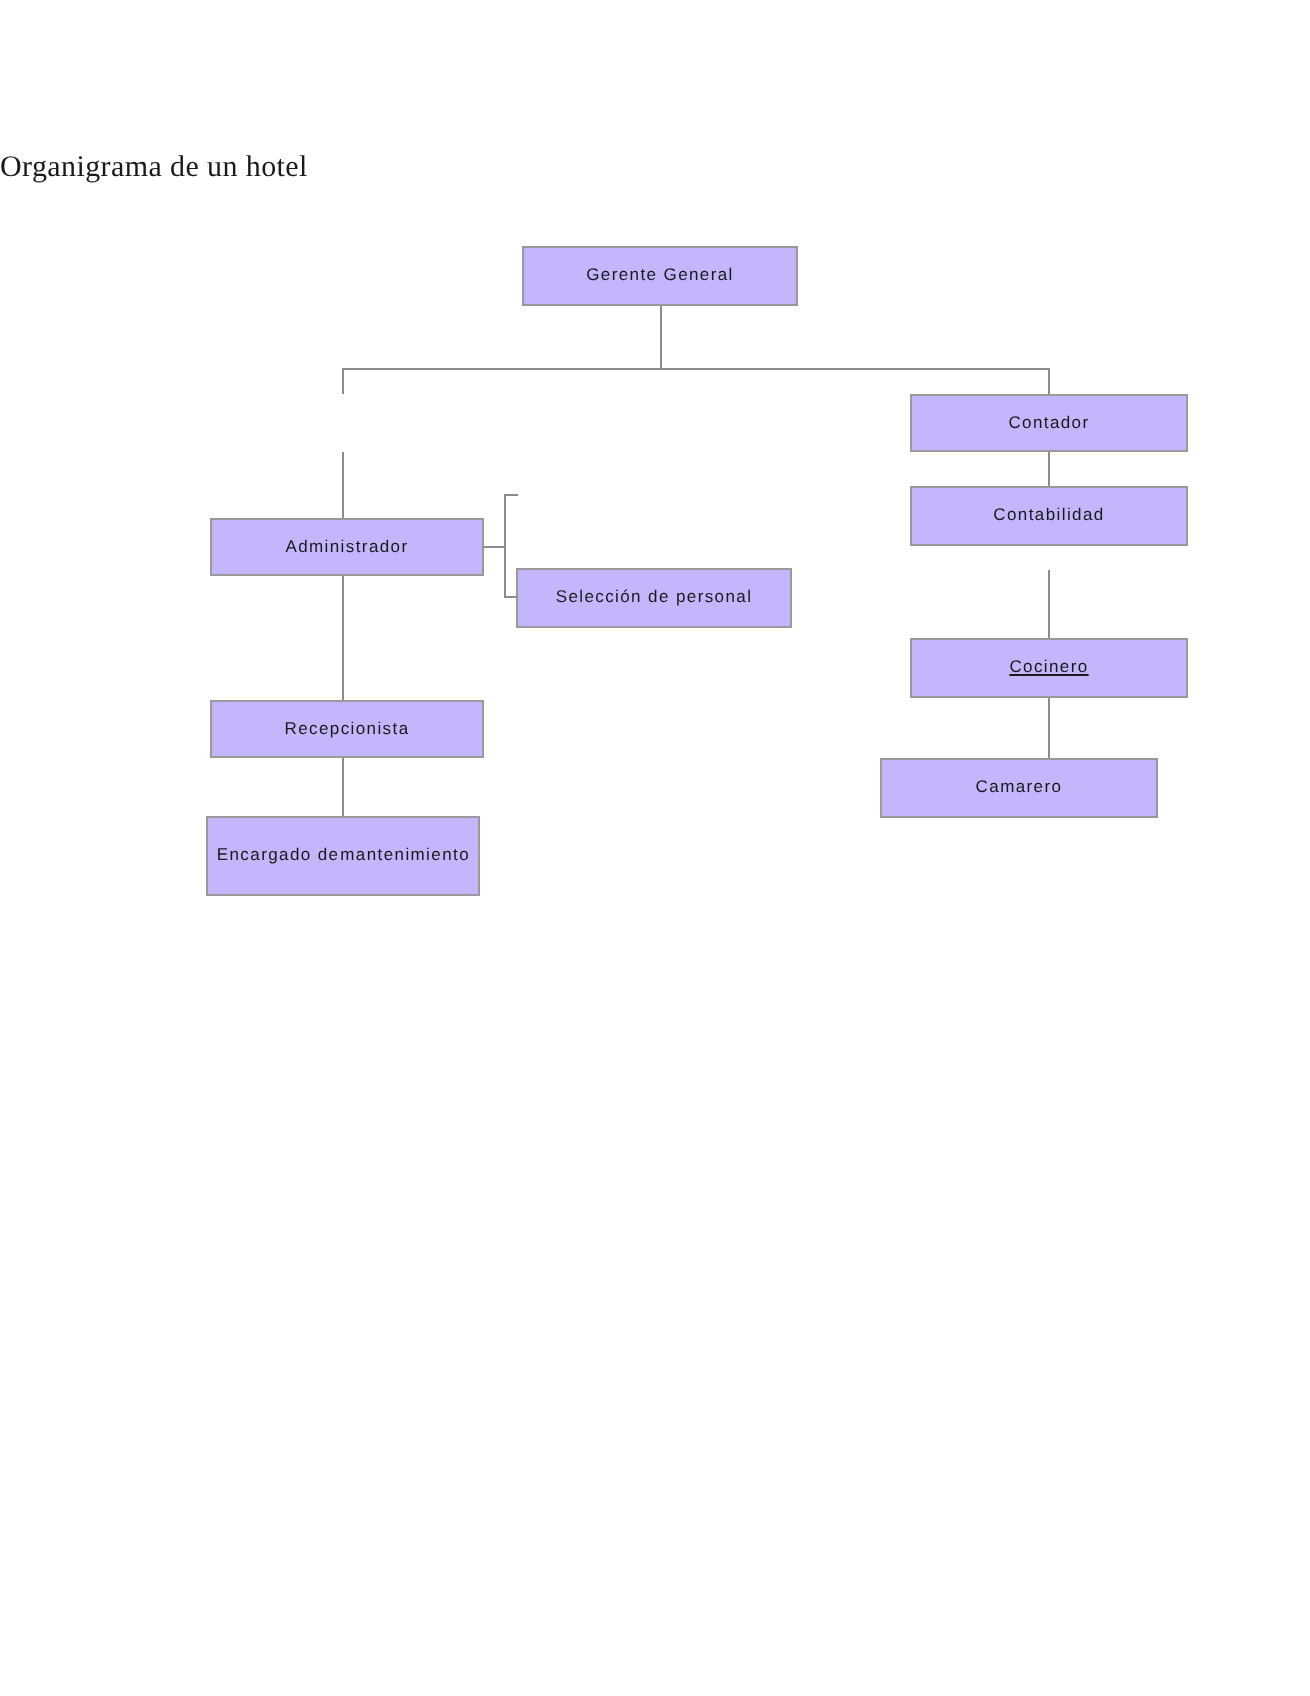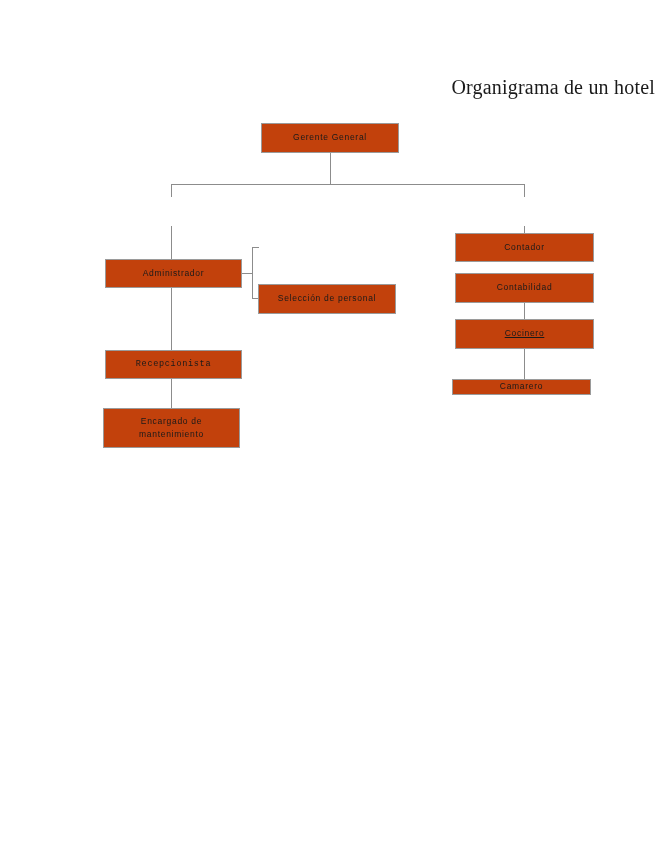--- a/index.html
+++ b/index.html
@@ -16,32 +16,32 @@
     width: 655px;
     height: 848px;
     background: #ffffff;
     overflow: hidden;
   }
   #chart-title {
     position: absolute;
     left: 0;
     top: 76px;
     width: 655px;
-    text-align: right;
+    text-align: left;
     font-family: "Liberation Serif", serif;
-    font-size: 20px;
+    font-size: 15px;
     color: #1a1a1a;
     letter-spacing: 0.2px;
     white-space: nowrap;
   }
   .node {
     position: absolute;
     box-sizing: border-box;
     border: 1px solid #9a9a9a;
-    background: #c2410c;
+    background: #c4b5fd;
     display: flex;
     align-items: center;
     justify-content: center;
     text-align: center;
     font-family: "Liberation Sans", sans-serif;
     font-size: 8.5px;
     color: #1a1a1a;
     letter-spacing: 0.7px;
     line-height: 1.55;
     padding: 0 4px;
@@ -90,47 +90,47 @@
 
   <div class="connector conn-v" style="left:524px; top:285px; height:34px;"></div>
 
   <div class="connector conn-v" style="left:524px; top:349px; height:30px;"></div>
 
   <div class="node" style="left:261px; top:123px; width:138px; height:30px;">
     <span class="node-label">Gerente General</span>
   </div>
 
 
-  <div class="node" style="left:455px; top:197px; width:139px; height:29px;margin-top:36px;">
+  <div class="node" style="left:455px; top:197px; width:139px; height:29px;">
     <span class="node-label">Contador</span>
   </div>
 
   <div class="node" style="left:105px; top:259px; width:137px; height:29px;text-align:center;">
     <span class="node-label">Administrador</span>
   </div>
 
 
   <div class="node" style="left:258px; top:284px; width:138px; height:30px;">
     <span class="node-label">Selección de personal</span>
   </div>
 
-  <div class="node" style="left:105px; top:350px; width:137px; height:29px;font-family:Liberation Mono, monospace;">
+  <div class="node" style="left:105px; top:350px; width:137px; height:29px;">
     <span class="node-label">Recepcionista</span>
   </div>
 
-  <div class="node" style="left:103px; top:408px; width:137px; height:40px; flex-direction:column;">
+  <div class="node" style="left:103px; top:408px; width:137px; height:40px; flex-direction:row;">
     <span class="node-label">Encargado de</span>
     <span class="node-label">mantenimiento</span>
   </div>
 
-  <div class="node" style="left:455px; top:273px; width:139px; height:30px;">
+  <div class="node" style="left:455px; top:243px; width:139px; height:30px;">
     <span class="node-label">Contabilidad</span>
   </div>
 
   <div class="node" style="left:455px; top:319px; width:139px; height:30px;text-decoration:underline;">
     <span class="node-label">Cocinero</span>
   </div>
 
-  <div class="node" style="left:452px; top:379px; width:139px; height:16px;">
+  <div class="node" style="left:440px; top:379px; width:139px; height:30px;">
     <span class="node-label">Camarero</span>
   </div>
 
 </div>
 
 </body></html>

